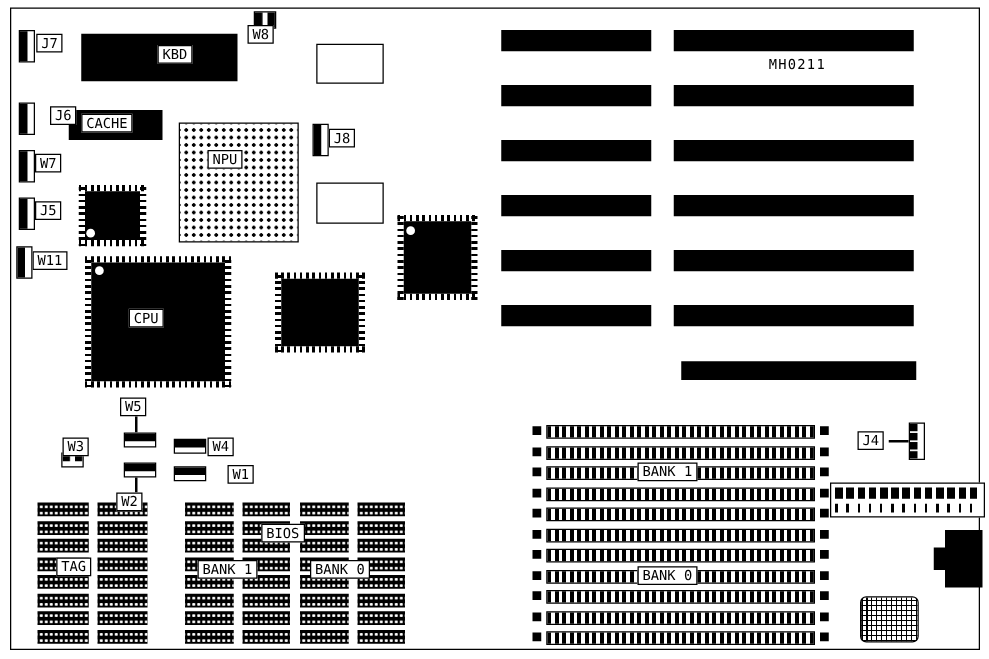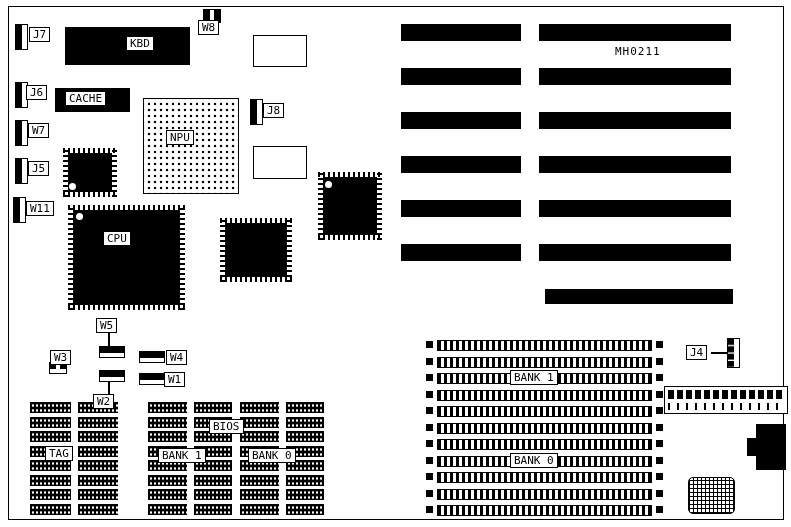--- a/index.html
+++ b/index.html
@@ -53,21 +53,21 @@
 </head>
 <body>
 
 <div class="board">
   <div class="frame"></div>
 
   <div class="conn-v" style="left:15px;top:24px;width:11px;height:24px"></div>
   <div class="lbl" style="left:29px;top:27px">J7</div>
 
   <div class="conn-v" style="left:15px;top:82px;width:11px;height:24px"></div>
-  <div class="lbl" style="left:26px;top:85px">J6</div>
+  <div class="lbl" style="left:40px;top:85px">J6</div>
 
   <div class="conn-v" style="left:15px;top:120px;width:11px;height:24px"></div>
   <div class="lbl" style="left:28px;top:123px">W7</div>
 
   <div class="conn-v" style="left:15px;top:158px;width:11px;height:24px"></div>
   <div class="lbl" style="left:28px;top:161px">J5</div>
 
   <div class="conn-v" style="left:13px;top:197px;width:11px;height:24px"></div>
   <div class="lbl" style="left:26px;top:201px">W11</div>
 
@@ -75,36 +75,36 @@
   <div class="ln" style="left:210px;top:21px;width:2px;height:12px"></div>
   <div class="lbl" style="left:198px;top:20px">W8</div>
 
   <div class="blk" style="left:65px;top:27px;width:125px;height:38px"></div>
   <div class="lbl" style="left:126px;top:36px">KBD</div>
 
   <div class="blk" style="left:55px;top:88px;width:75px;height:24px"></div>
   <div class="lbl" style="left:65px;top:91px">CACHE</div>
 
   <div class="pga" style="left:143px;top:98px;width:94px;height:94px"></div>
-  <div class="lbl" style="left:166px;top:130px">NPU</div>
+  <div class="lbl" style="left:166px;top:120px">NPU</div>
 
   <div class="conn-v" style="left:250px;top:99px;width:11px;height:24px"></div>
   <div class="lbl" style="left:263px;top:103px">J8</div>
 
   <div class="wht" style="left:253px;top:35px;width:52px;height:30px"></div>
   <div class="wht" style="left:253px;top:146px;width:52px;height:31px"></div>
 
   <div class="qfp" style="left:63px;top:148px;width:54px;height:49px">
     <span class="dot" style="left:6px;bottom:7px"></span>
   </div>
 
   <div class="qfp" style="left:68px;top:205px;width:117px;height:105px">
     <span class="dot" style="left:8px;top:8px"></span>
   </div>
-  <div class="lbl" style="left:103px;top:231px">CPU</div>
+  <div class="lbl" style="left:103px;top:247px">CPU</div>
 
   <div class="qfp" style="left:220px;top:218px;width:72px;height:64px"></div>
   <div class="qfp" style="left:318px;top:172px;width:64px;height:68px">
     <span class="dot" style="left:7px;top:9px"></span>
   </div>
 
   <div class="slot" style="left:401px;top:24px;width:120px;height:17px"></div>
   <div class="slot" style="left:539px;top:24px;width:192px;height:17px"></div>
   <div class="slot" style="left:401px;top:68px;width:120px;height:17px"></div>
   <div class="slot" style="left:539px;top:68px;width:192px;height:17px"></div>
@@ -129,21 +129,21 @@
   <div class="conn-h" style="left:99px;top:346px;width:24px;height:10px"></div>
 
   <div class="conn-h" style="left:99px;top:370px;width:24px;height:10px"></div>
   <div class="ln" style="left:108px;top:380px;width:2px;height:14px"></div>
   <div class="lbl" style="left:93px;top:394px">W2</div>
 
   <div class="conn-h" style="left:139px;top:351px;width:24px;height:10px"></div>
   <div class="lbl" style="left:166px;top:350px">W4</div>
 
   <div class="conn-h" style="left:139px;top:373px;width:24px;height:10px"></div>
-  <div class="lbl" style="left:164px;top:372px">W1</div>
+  <div class="lbl" style="left:182px;top:372px">W1</div>
 
   <div id="tag-rows" class="rowscol" style="left:30px;top:402px;width:88px;height:113px">
       <div class="sockrow">
         <span class="socket"></span>
         <span class="socket"></span>
       </div>
       <div class="sockrow">
         <span class="socket"></span>
         <span class="socket"></span>
       </div>

